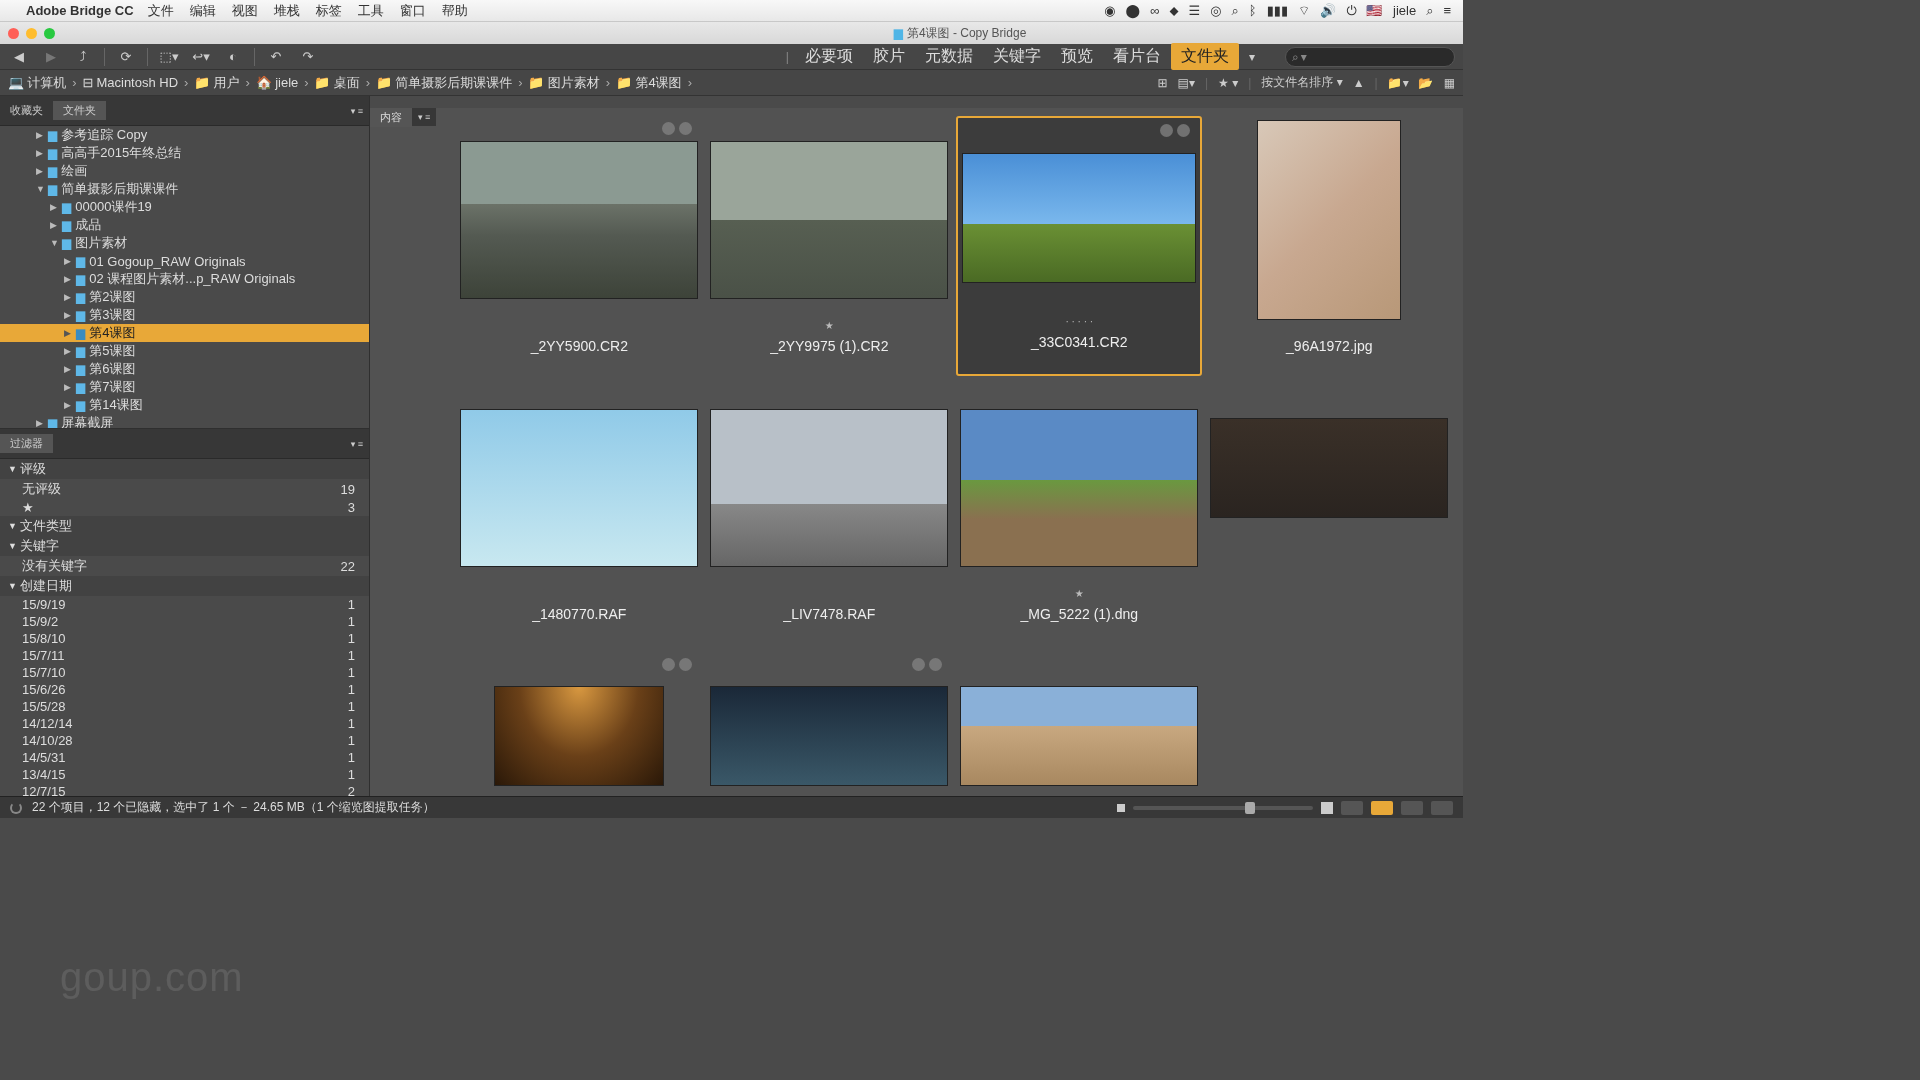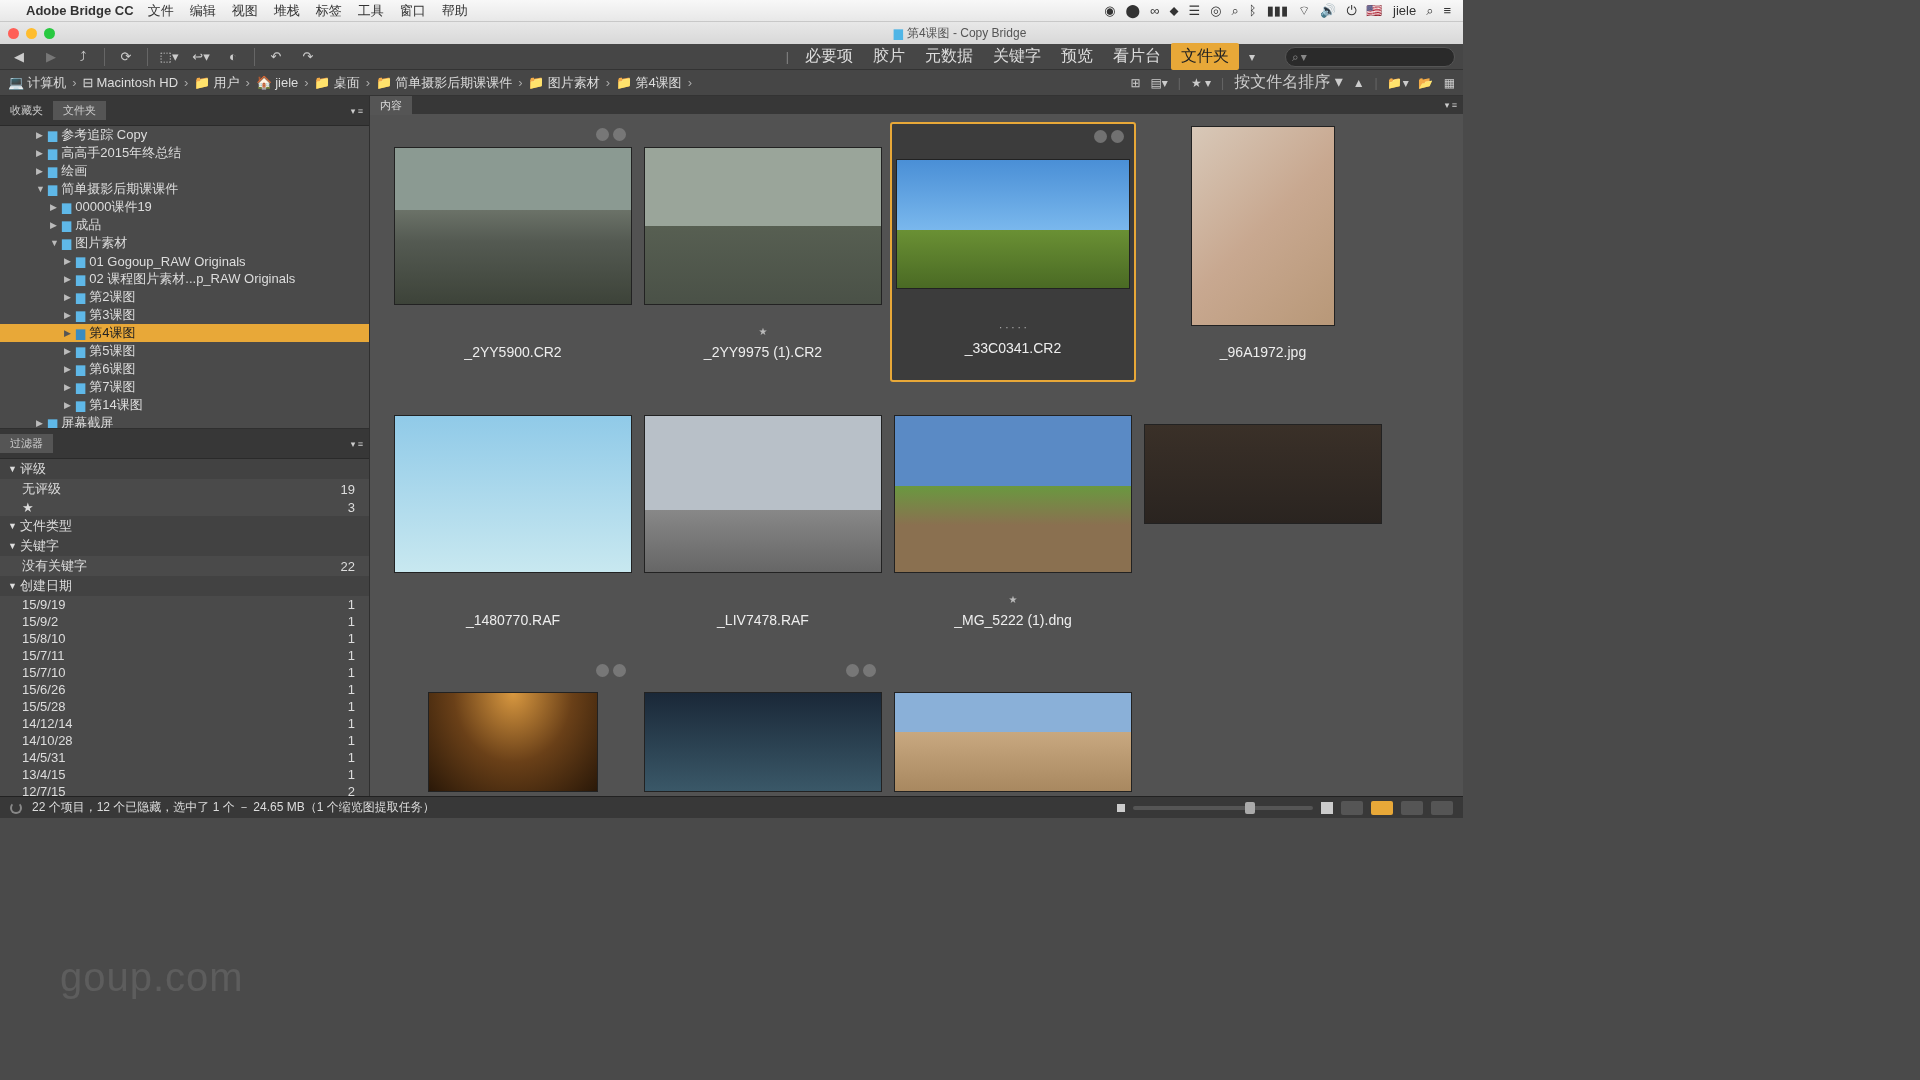--- a/index.html
+++ b/index.html
@@ -32,26 +32,26 @@
 .workspace-tab { padding: 3px 10px; color: #ddd; font-size: 16px; }
 .workspace-tab.active { background: #e8a838; color: #222; border-radius: 2px; }
 .workspace-chevron { padding: 0 10px; color: #ccc; }
 .search-box { width: 170px; height: 20px; background: #2a2a2a; border: 1px solid #555; border-radius: 10px; margin-left: 10px; display: flex; align-items: center; padding: 0 6px; color: #888; }
 
 
 .pathbar { height: 26px; background: #464646; display: flex; align-items: center; padding: 0 8px; border-bottom: 1px solid #333; font-size: 13px; }
 .path-seg { display: flex; align-items: center; gap: 3px; color: #ddd; }
 .path-sep { margin: 0 6px; color: #aaa; }
 .pathbar .right-tools { margin-left: auto; display: flex; align-items: center; gap: 10px; color: #ccc; font-size: 12px; }
-.sort-label { font-size: 16px; }
+.sort-label { font-size: 12px; }
 
 
 .main { display: flex; height: calc(100% - 22px - 22px - 26px - 26px - 22px); }
 .left-col { width: 370px; display: flex; flex-direction: column; background: #4a4a4a; border-right: 1px solid #2f2f2f; }
-.right-col { flex: 1; display: flex; flex-direction: column; background: #525252; position: relative; }
+.right-col { flex: 1; display: flex; flex-direction: row; background: #525252; position: relative; margin-top: 12px; }
 
 
 .panel-tabs { height: 30px; background: #373737; display: flex; align-items: center; font-size: 11px; border-bottom: 1px solid #2a2a2a; }
 .panel-tab { padding: 2px 10px; color: #ccc; }
 .panel-tab.active { background: #555; }
 .panel-menu { margin-left: auto; padding: 0 6px; color: #ccc; font-size: 9px; }
 
 
 .folder-tree { flex: 0 0 332px; overflow: hidden; font-size: 13px; position: relative; }
 .tree-scroll { overflow-y: auto; height: calc(100% - 18px); }

